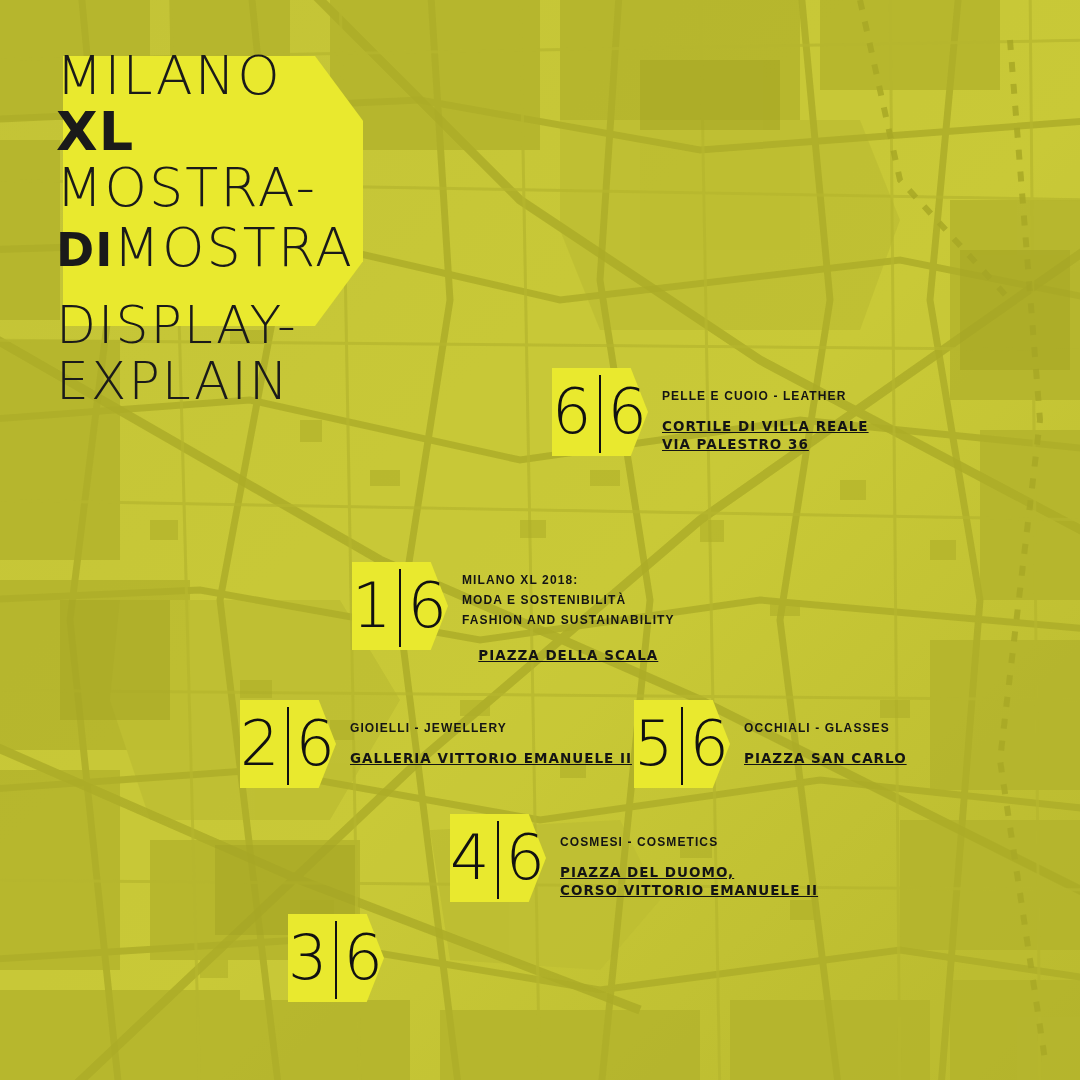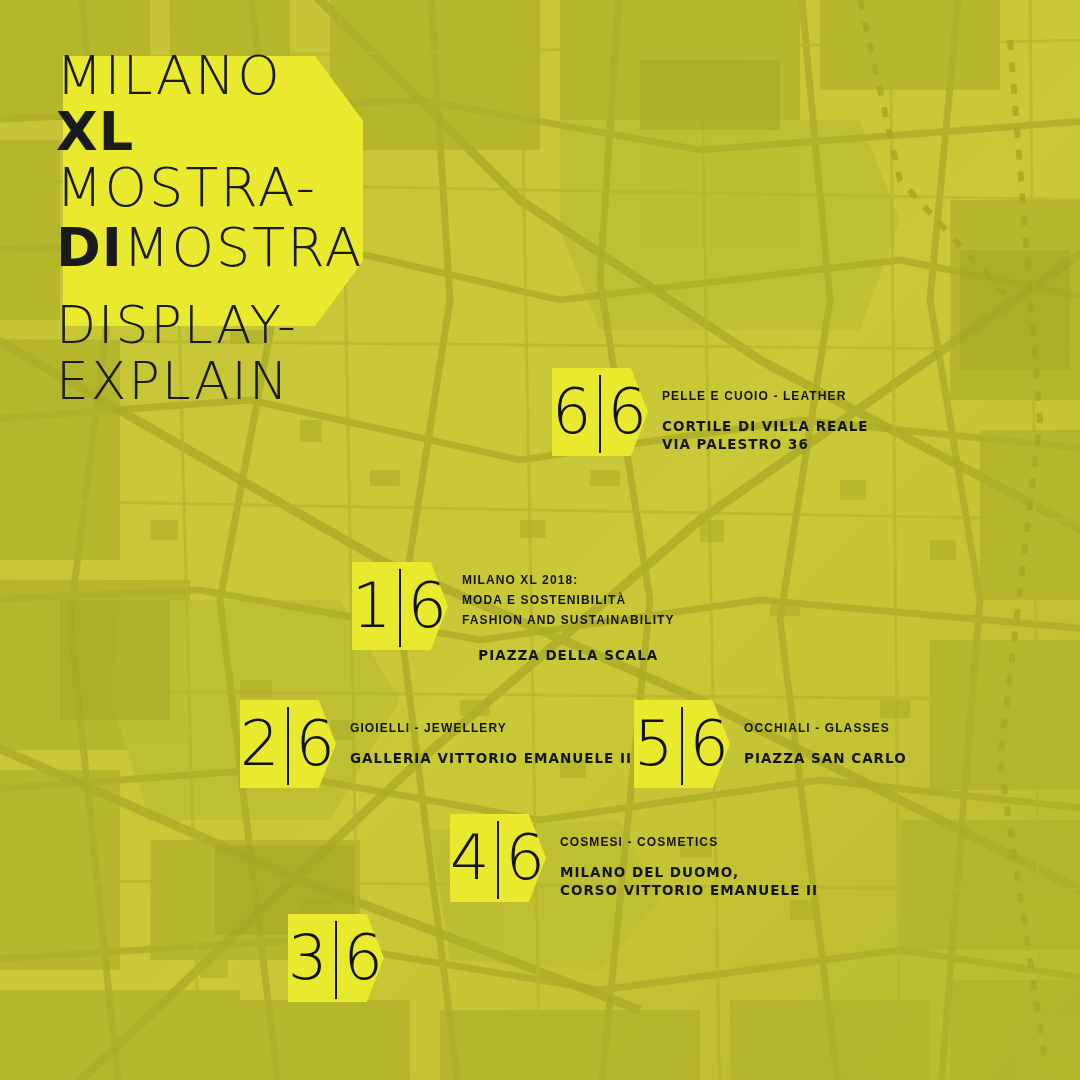--- a/index.html
+++ b/index.html
@@ -61,21 +61,21 @@
     color: #1a1a1a;
     white-space: nowrap;
   }
   .title-line.bold { font-weight: 800; letter-spacing: 1px; }
   .title-line.small { font-size: 52px; }
   .title-gap { height: 18px; }
   .title-mixed { white-space: nowrap; }
   .title-mixed .b {
     font-family: "DejaVu Sans", sans-serif;
     font-weight: 800;
-    font-size: 54px;
+    font-size: 46px;
     letter-spacing: 1px;
     color: #1a1a1a;
   }
   .title-mixed .n {
     font-family: "DejaVu Sans", sans-serif;
     font-weight: 300;
     font-size: 54px;
     letter-spacing: 2px;
     color: #1a1a1a;
   }
@@ -139,20 +139,21 @@
   }
   .m-addr {
     margin-top: 11px;
     font-family: "DejaVu Sans", sans-serif;
     font-weight: 700;
     font-size: 13.5px;
     letter-spacing: 1.0px;
     color: #141414;
     line-height: 18px;
     white-space: nowrap;
+    text-decoration: underline;
   }
 
   
   #marker-1 .marker-text { padding-top: 8px; }
   #marker-1 .m-addr { margin-top: 16px; text-align: center; }
 </style>
 </head>
 <body>
 
 <div id="poster">
@@ -352,21 +353,21 @@
     <div class="badge">
       <div class="badge-hex"></div>
       <div class="badge-num">
         <span>4</span>
         <span class="sep"></span>
         <span>6</span>
       </div>
     </div>
     <div class="marker-text">
       <div class="m-title">COSMESI - COSMETICS</div>
-      <div class="m-addr">MILANO DEL DUOMO,</div>
+      <div class="m-addr">PIAZZA DEL DUOMO,</div>
       <div class="m-addr" style="margin-top:0">CORSO VITTORIO EMANUELE II</div>
     </div>
   </div>
 
   <div class="marker" id="marker-3" style="left:288px; top:914px;">
     <div class="badge">
       <div class="badge-hex"></div>
       <div class="badge-num">
         <span>3</span>
         <span class="sep"></span>

